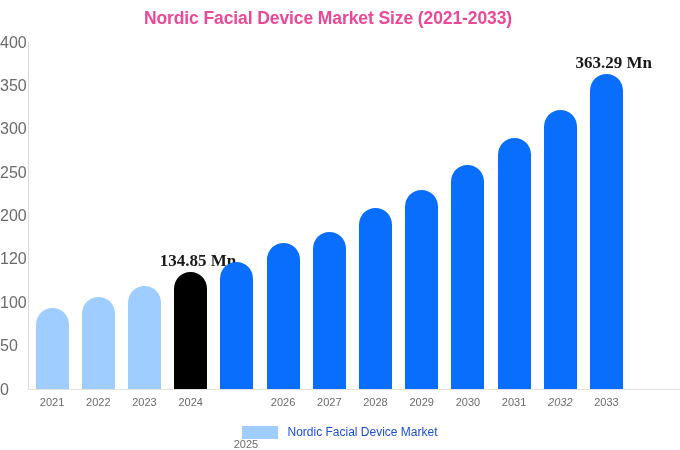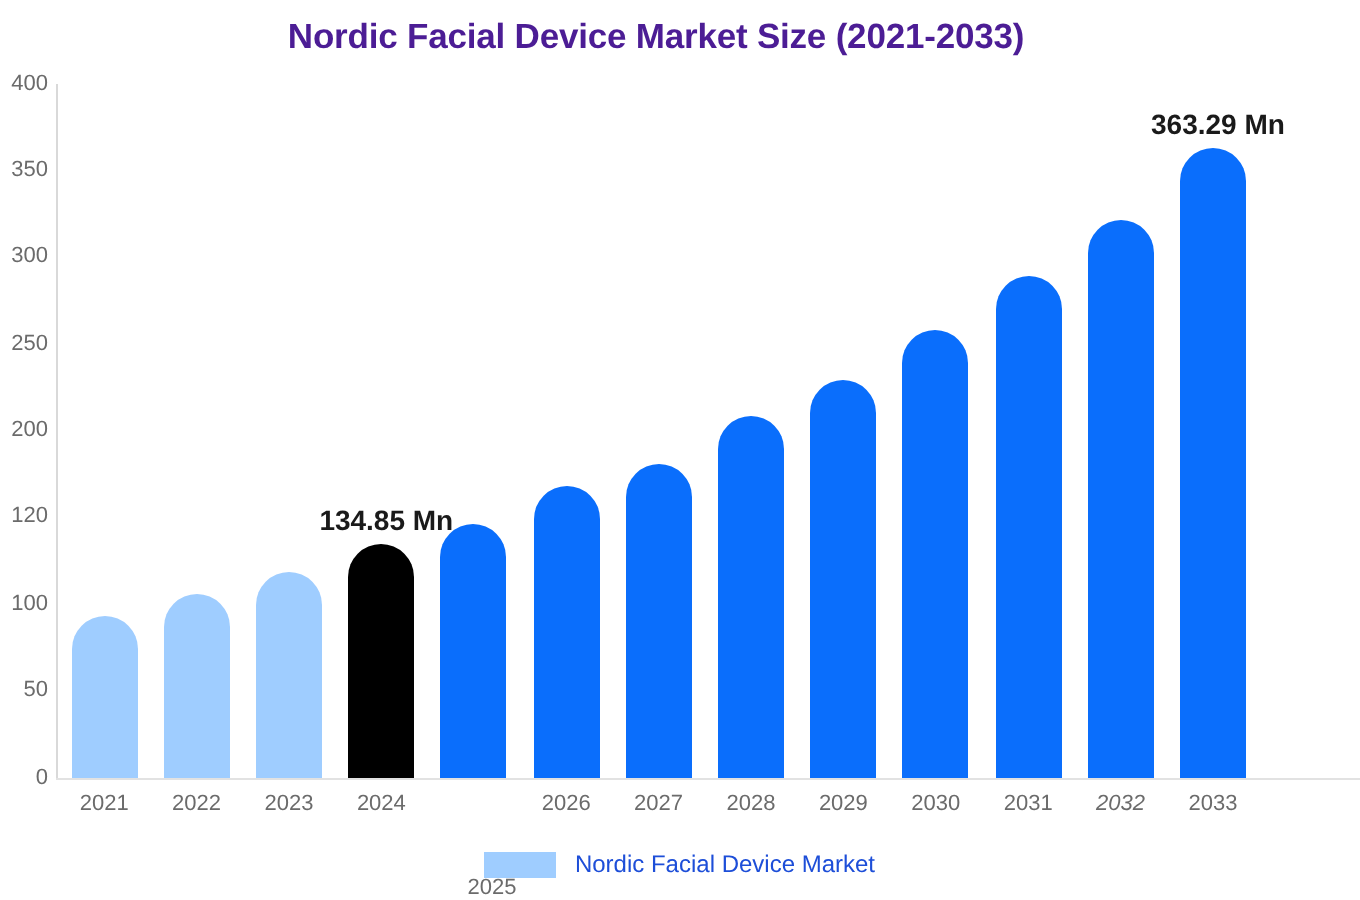--- a/index.html
+++ b/index.html
@@ -26,21 +26,21 @@
 
   
   .chart-title {
     position: absolute;
     left: 0;
     top: 8px;
     width: 656px;
     text-align: center;
     font-size: 17.5px;
     font-weight: bold;
-    color: #4c1d95;
+    color: #ec4899;
     letter-spacing: -0.1px;
     white-space: nowrap;
   }
 
   .y-axis-line {
     position: absolute;
     left: 28px;
     top: 42px;
     width: 1px;
     height: 348px;
@@ -54,22 +54,22 @@
     width: 652px;
     height: 1px;
     background: #e2e2e2;
   }
 
   
   .y-tick {
     position: absolute;
     right: 0;
     width: 24px;
-    text-align: right;
-    font-size: 11px;
+    text-align: left;
+    font-size: 16px;
     color: #6b6b6b;
     line-height: 11px;
     white-space: nowrap;
   }
   .y-ticks {
     position: absolute;
     left: 0;
     top: 0;
     width: 24px;
     height: 450px;
@@ -90,25 +90,26 @@
     border-top-left-radius: 17px;
     border-top-right-radius: 17px;
   }
   .bar.hist  { background: #9fcdff; }
   .bar.base  { background: #000000; }
   .bar.fcst  { background: #0a6efc; }
 
   
   .value-label {
     position: absolute;
-    font-size: 14px;
+    font-size: 17px;
     font-weight: bold;
     color: #1a1a1a;
     white-space: nowrap;
     line-height: 13px;
+    font-family: Liberation Serif, serif;
   }
 
   
   .x-tick {
     position: absolute;
     top: 396px;
     width: 46px;
     text-align: center;
     font-size: 11px;
     color: #6b6b6b;

